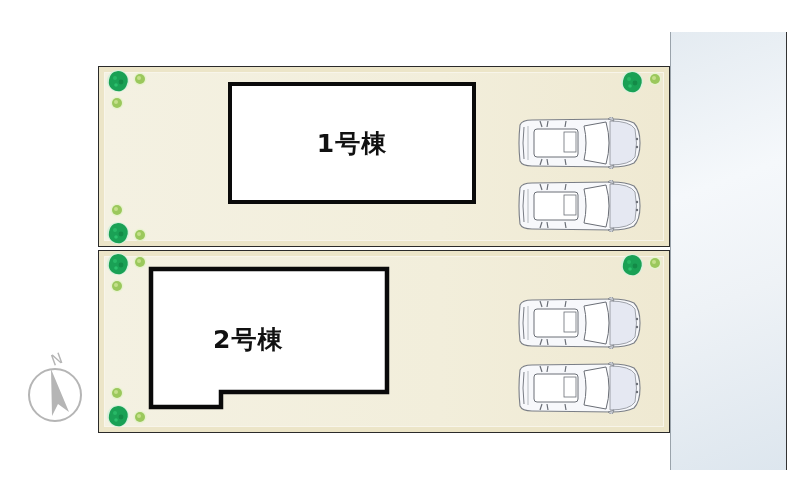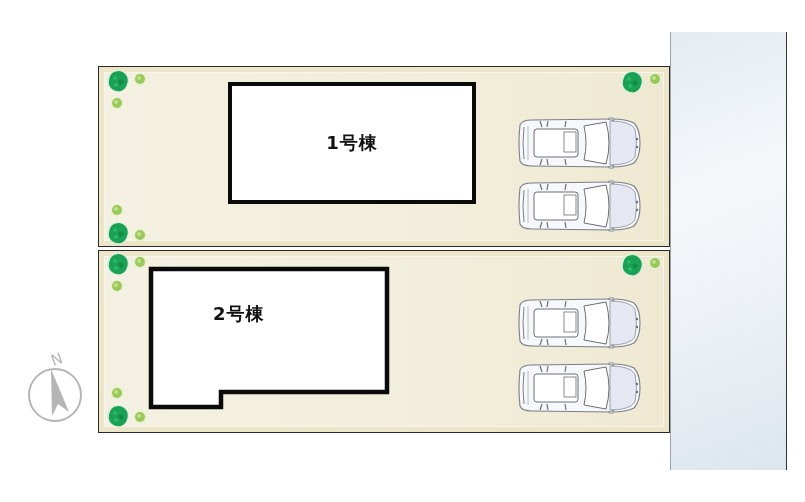--- a/index.html
+++ b/index.html
@@ -27,24 +27,24 @@
   }
   .lot1 { top: 66px; height: 181px; }
   .lot2 { top: 250px; height: 183px; }
   .building1 {
     position: absolute; left: 228px; top: 82px; width: 248px; height: 122px;
     background: #fff; border: 4px solid #0a0a0a; box-sizing: border-box;
     display: flex; align-items: center; justify-content: center;
   }
   .bld-label {
     font-family: "DejaVu Sans", sans-serif; font-weight: bold;
-    font-size: 18px; color: #111; letter-spacing: 1px;
+    font-size: 25px; color: #111; letter-spacing: 1px;
   }
   .building2-svg { position: absolute; left: 148px; top: 266px; }
-  .b2-label { position: absolute; left: 213px; top: 302px; }
+  .b2-label { position: absolute; left: 213px; top: 323px; }
   .car { position: absolute; width: 128px; height: 52px; }
   .tree { position: absolute; }
   .compass { position: absolute; left: 22px; top: 340px; }
 </style>
 </head>
 <body>
 
 <div class="road"></div>
 
 <div class="lot lot1">

